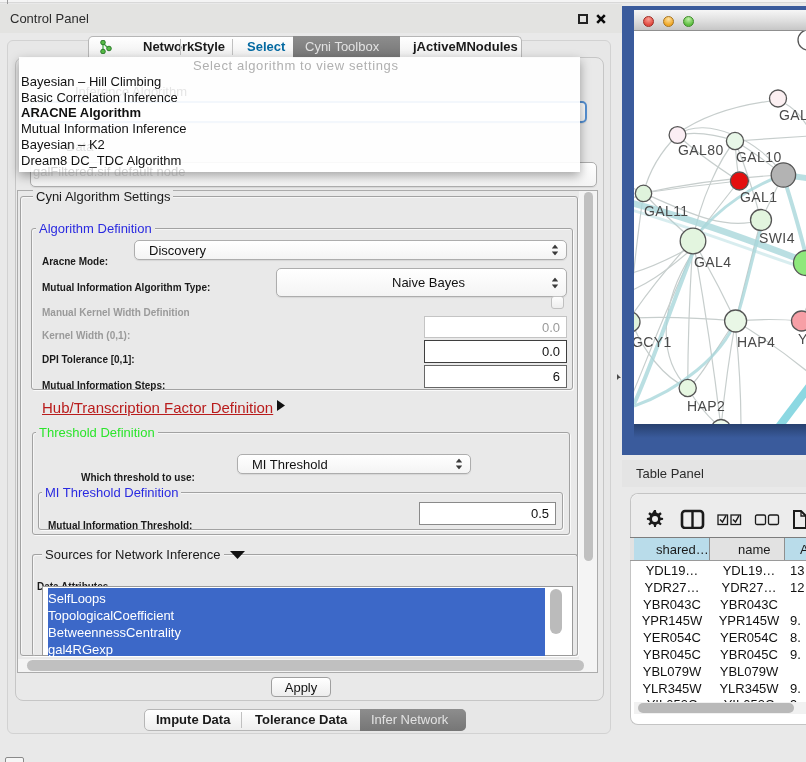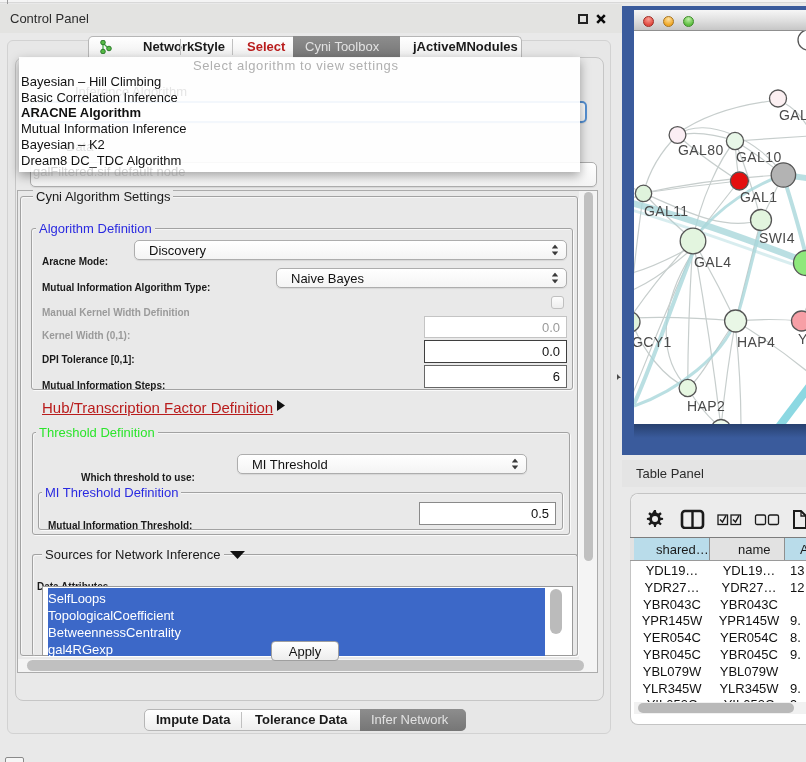--- a/index.html
+++ b/index.html
@@ -56,21 +56,21 @@
         <line x1="4" y1="3" x2="4" y2="11" stroke="#3aaa3a" stroke-width="1.2"></line>
         <circle cx="4" cy="2.5" r="2.3" fill="#55bb44" stroke="#2c7a2c" stroke-width="1"></circle>
         <circle cx="10" cy="8.5" r="2.3" fill="#55bb44" stroke="#2c7a2c" stroke-width="1"></circle>
         <circle cx="4" cy="11.5" r="2.3" fill="#55bb44" stroke="#2c7a2c" stroke-width="1"></circle>
       </svg>
     </div>
     <div class="abs" style="left:28px;top:3px;font-size:13px;font-weight:bold;color:#1a1a1a;margin-left:27px;">Network</div>
     <div class="abs" style="left:92px;top:3px;width:1px;height:16px;background:#c0c0c0;"></div>
     <div class="abs" style="left:106px;top:3px;font-size:13px;font-weight:bold;color:#1a1a1a;">Style</div>
     <div class="abs" style="left:144px;top:3px;width:1px;height:16px;background:#c0c0c0;"></div>
-    <div class="abs" style="left:159px;top:3px;font-size:13px;font-weight:bold;color:#b91c1c;">Select</div>
+    <div class="abs" style="left:159px;top:3px;font-size:13px;font-weight:bold;color:#0369a1;">Select</div>
     <div class="abs" style="left:217px;top:3px;font-size:13px;color:#e2e2e2;">Cyni Toolbox</div>
     <div class="abs" style="left:325px;top:3px;font-size:13px;font-weight:bold;color:#1a1a1a;">jActiveMNodules</div>
   </div>
 
   <div class="combo" style="left:30px;top:101px;width:557px;height:22px;border:2px solid #5590d2;"></div>
   <div class="combo" style="left:30px;top:162px;width:567px;height:25px;"></div>
 
   <div class="abs" style="left:17px;top:190px;width:581px;height:483px;border:1px solid #ababab;"></div>
 
   <div class="abs" style="left:579px;top:191px;width:18px;height:481px;background:#f4f4f4;"></div>
@@ -90,21 +90,21 @@
     <span class="txt">Discovery</span>
     <span class="arr">
         <svg width="8" height="11" viewBox="0 0 8 11">
           <path d="M4 0 L7.2 4 L0.8 4 Z" fill="#3a3a3a"></path>
           <path d="M4 11 L7.2 7 L0.8 7 Z" fill="#3a3a3a"></path>
         </svg>
       </span>
   </div>
 
   <div class="lbl abs" style="left:42px;top:270px;">Mutual Information Algorithm Type:</div>
-  <div class="combo" style="left:276px;top:268px;width:291px;height:20px;">
+  <div class="combo" style="left:276px;top:268px;width:291px;height:29px;justify-content:center;">
     <span class="txt">Naive Bayes</span>
     <span class="arr">
         <svg width="8" height="11" viewBox="0 0 8 11">
           <path d="M4 0 L7.2 4 L0.8 4 Z" fill="#3a3a3a"></path>
           <path d="M4 11 L7.2 7 L0.8 7 Z" fill="#3a3a3a"></path>
         </svg>
       </span>
   </div>
 
   <div class="lbl abs dis" style="left:42px;top:295px;">Manual Kernel Width Definition</div>
@@ -123,21 +123,21 @@
   <div class="abs" style="left:276px;top:400px;">
       <svg width="9" height="11" viewBox="0 0 9 11">
         <path d="M1 0 L9 5.5 L1 11 Z" fill="#111"></path>
       </svg>
     </div>
 
   <div class="gbox" style="left:32px;top:432px;width:538px;height:103px;border-color:#a2a2a2;"></div>
   <div class="gtitle" style="left:36px;top:425px;color:#2ce52c;">Threshold Definition</div>
 
   <div class="lbl abs" style="left:81px;top:460px;">Which threshold to use:</div>
-  <div class="combo" style="left:237px;top:454px;width:290px;height:20px;">
+  <div class="combo" style="left:237px;top:454px;width:234px;height:20px;">
     <span class="txt">MI Threshold</span>
     <span class="arr">
         <svg width="8" height="11" viewBox="0 0 8 11">
           <path d="M4 0 L7.2 4 L0.8 4 Z" fill="#3a3a3a"></path>
           <path d="M4 11 L7.2 7 L0.8 7 Z" fill="#3a3a3a"></path>
         </svg>
       </span>
   </div>
 
   <div class="gbox" style="left:38px;top:492px;width:525px;height:38px;border-color:#a2a2a2;"></div>
@@ -154,21 +154,21 @@
       </svg>
     </div>
 
   <div class="lbl abs" style="left:37px;top:569px;">Data Attributes</div>
 
   <div class="abs" style="left:42px;top:586px;width:531px;height:70px;background:#ffffff;border:1px solid #9a9a9a;"></div>
   <div class="abs" style="left:48px;top:588px;width:497px;height:68px;background:#3c68c8;"></div>
   <div class="abs" style="left:48px;top:590px;font-size:13px;line-height:17px;color:#ffffff;">SelfLoops<br>TopologicalCoefficient<br>BetweennessCentrality<br>gal4RGexp</div>
   <div class="abs" style="left:550px;top:589px;width:12px;height:45px;background:#bbbbbb;border-radius:6px;"></div>
 
-  <div class="abs" style="left:271px;top:641px;width:68px;height:20px;background:linear-gradient(#ffffff,#ededed);border:1px solid #9f9f9f;border-radius:4px;text-align:center;font-size:13px;color:#111;line-height:19px;">Apply</div>
+  <div class="abs" style="left:271px;top:677px;width:60px;height:20px;background:linear-gradient(#ffffff,#ededed);border:1px solid #9f9f9f;border-radius:4px;text-align:center;font-size:13px;color:#111;line-height:19px;">Apply</div>
 
   <div id="bottabs" class="abs" style="left:144px;top:709px;width:322px;height:22px;">
     <div class="abs" style="left:0;top:0;width:322px;height:22px;background:linear-gradient(#ffffff,#eeeeee);border:1px solid #b6b6b6;border-radius:5px;"></div>
     <div class="abs" style="left:216px;top:0;width:106px;height:22px;background:linear-gradient(#8d8d8d,#767676);border-radius:0 5px 5px 0;"></div>
     <div class="abs" style="left:12px;top:3px;font-size:13px;font-weight:bold;color:#1a1a1a;">Impute Data</div>
     <div class="abs" style="left:97px;top:3px;width:1px;height:16px;background:#c0c0c0;"></div>
     <div class="abs" style="left:111px;top:3px;font-size:13px;font-weight:bold;color:#1a1a1a;">Tolerance Data</div>
     <div class="abs" style="left:227px;top:3px;font-size:13px;color:#e2e2e2;">Infer Network</div>
   </div>
 

